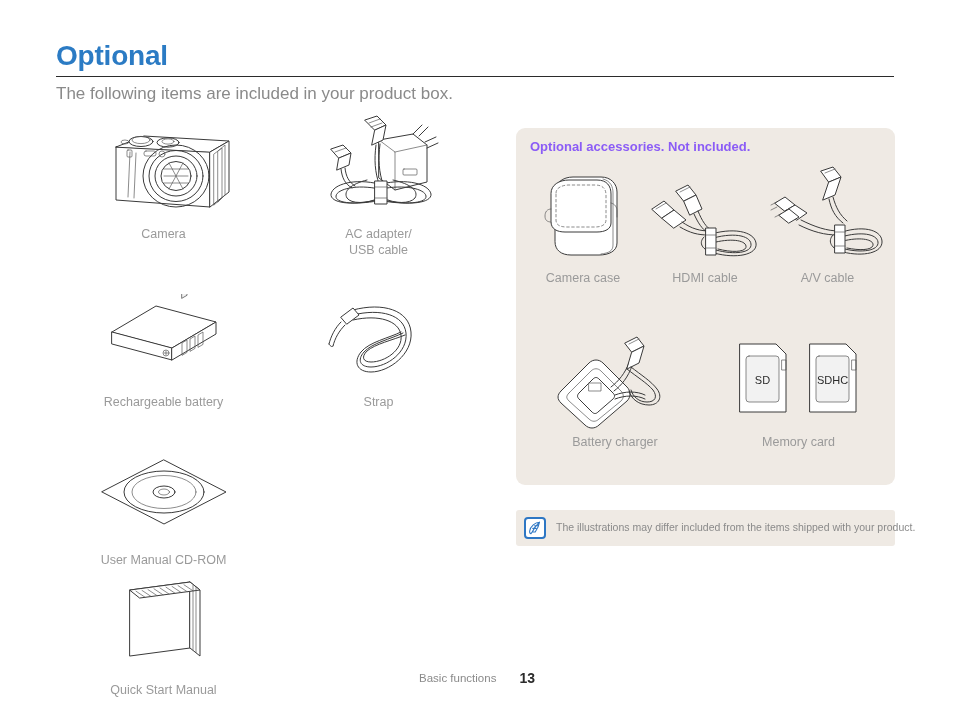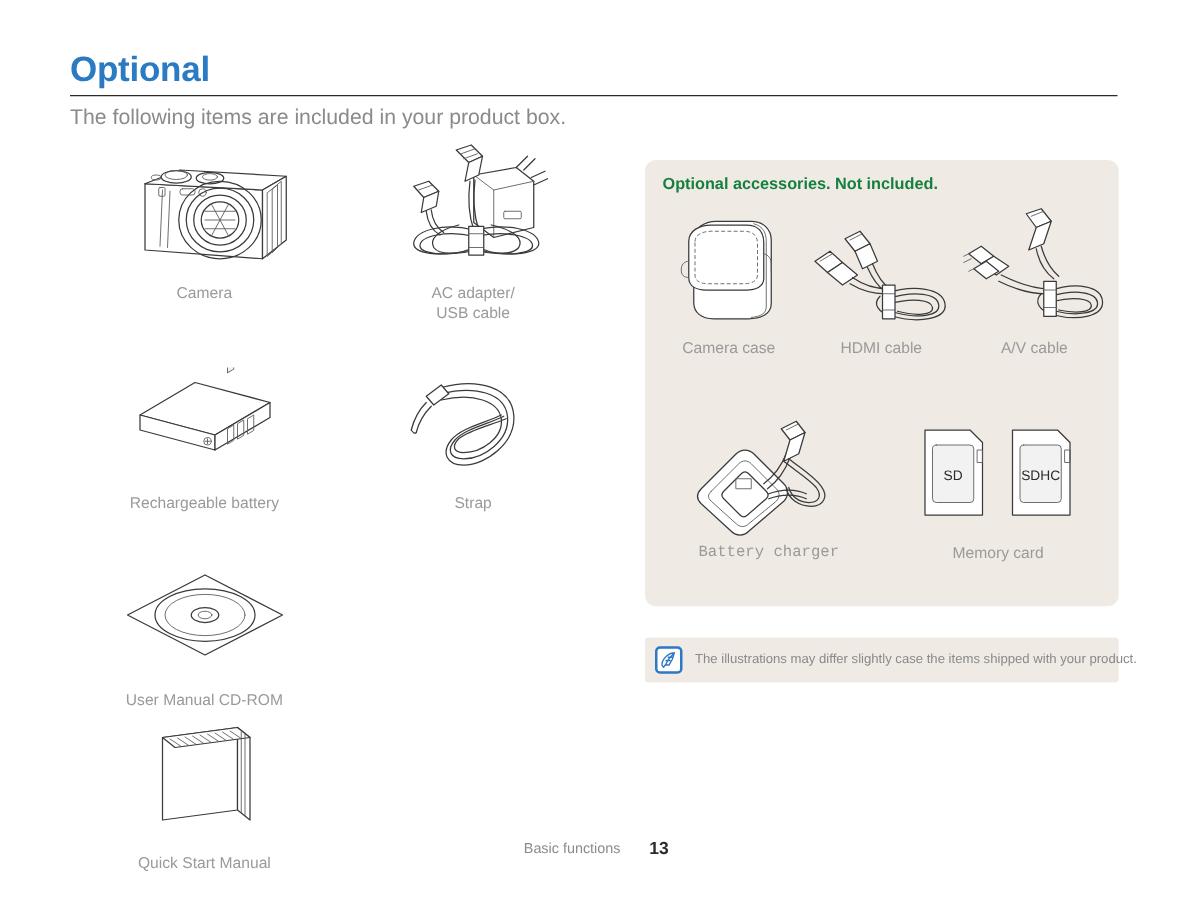--- a/index.html
+++ b/index.html
@@ -86,21 +86,21 @@
     height: 357px;
     background: #efeae4;
     border-radius: 9px;
   }
   #optional-heading {
     position: absolute;
     left: 14px;
     top: 11px;
     font-size: 13px;
     font-weight: bold;
-    color: #15803d;
+    color: #8b5cf6;
   }
   #opt-row-1 {
     position: absolute;
     left: 6px;
     top: 36px;
     width: 367px;
     display: flex;
   }
   #opt-row-2 {
     position: absolute;
@@ -130,21 +130,21 @@
     display: flex;
     align-items: center;
     justify-content: center;
   }
   .opt-label {
     margin-top: 5px;
     font-size: 12.5px;
     color: #9a9a9a;
     text-align: center;
   }
-  .opt-cell-w { width: 186px; font-family: Liberation Mono, monospace; }
+  .opt-cell-w { width: 186px; }
 
   
   #note-box {
     position: absolute;
     left: 516px;
     top: 510px;
     width: 379px;
     height: 36px;
     background: #efeae4;
     border-radius: 3px;
@@ -498,18 +498,18 @@
     </div>
   </div>
 </div>
 
 <div id="note-box">
   <div id="note-icon">
     <svg width="18" height="18" viewBox="0 0 18 18">
       <path d="M13.5 3.2 C9.5 3.2 4.2 7.2 3.6 12.2 C3.5 13.2 4.0 14.4 4.8 14.8 L6.2 13.0 L9.2 13.0 M13.5 3.2 C13.0 6.4 11.6 9.6 9.2 13.0 M13.5 3.2 C11.2 5.4 8.4 8.2 6.2 13.0 M6.8 9.4 L10.0 9.4 M8.6 6.8 L11.8 6.8" fill="none" stroke="#2e77c4" stroke-width="1.1" stroke-linecap="round" stroke-linejoin="round"></path>
     </svg>
   </div>
-  <div id="note-text">The illustrations may differ slightly case the items shipped with your product.</div>
+  <div id="note-text">The illustrations may differ included from the items shipped with your product.</div>
 </div>
 
 <div id="footer">
   <span>Basic functions</span><span class="page-num">13</span>
 </div>
 
 </body></html>

